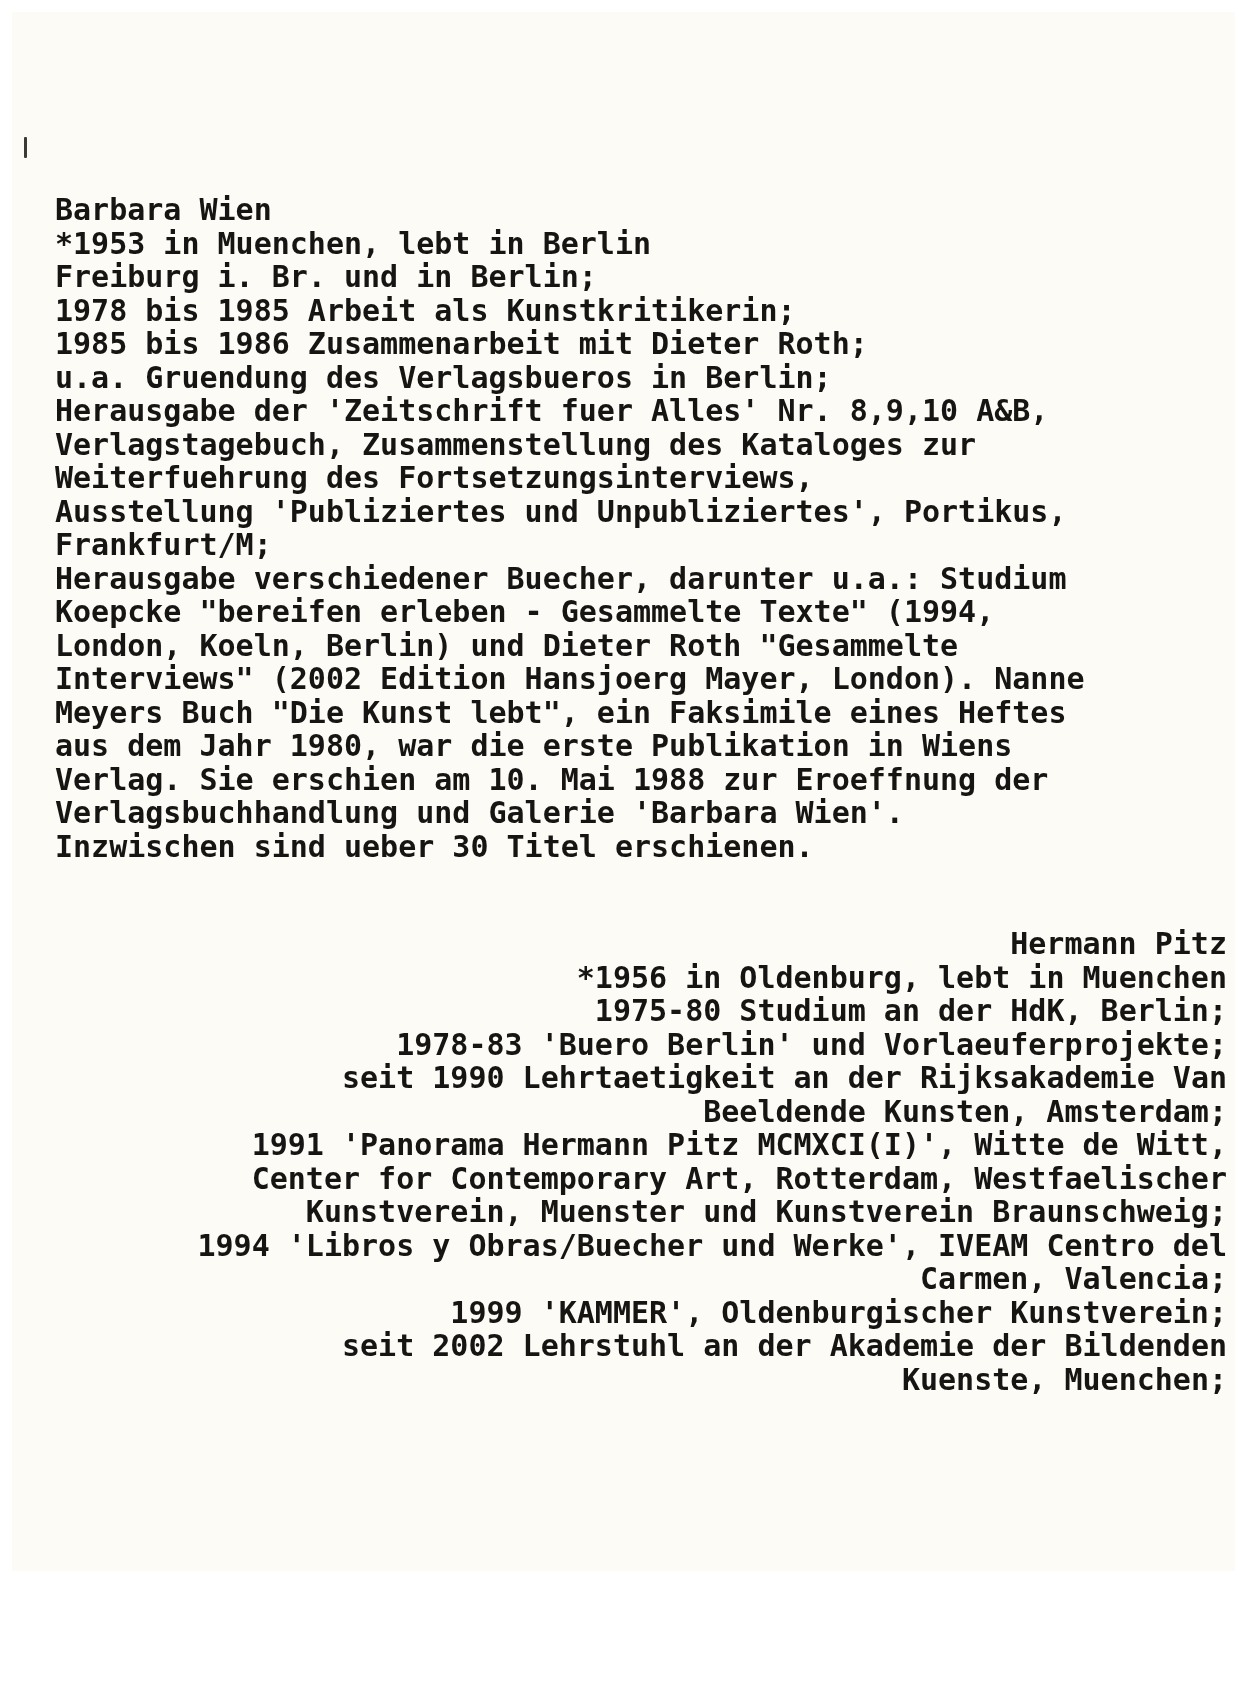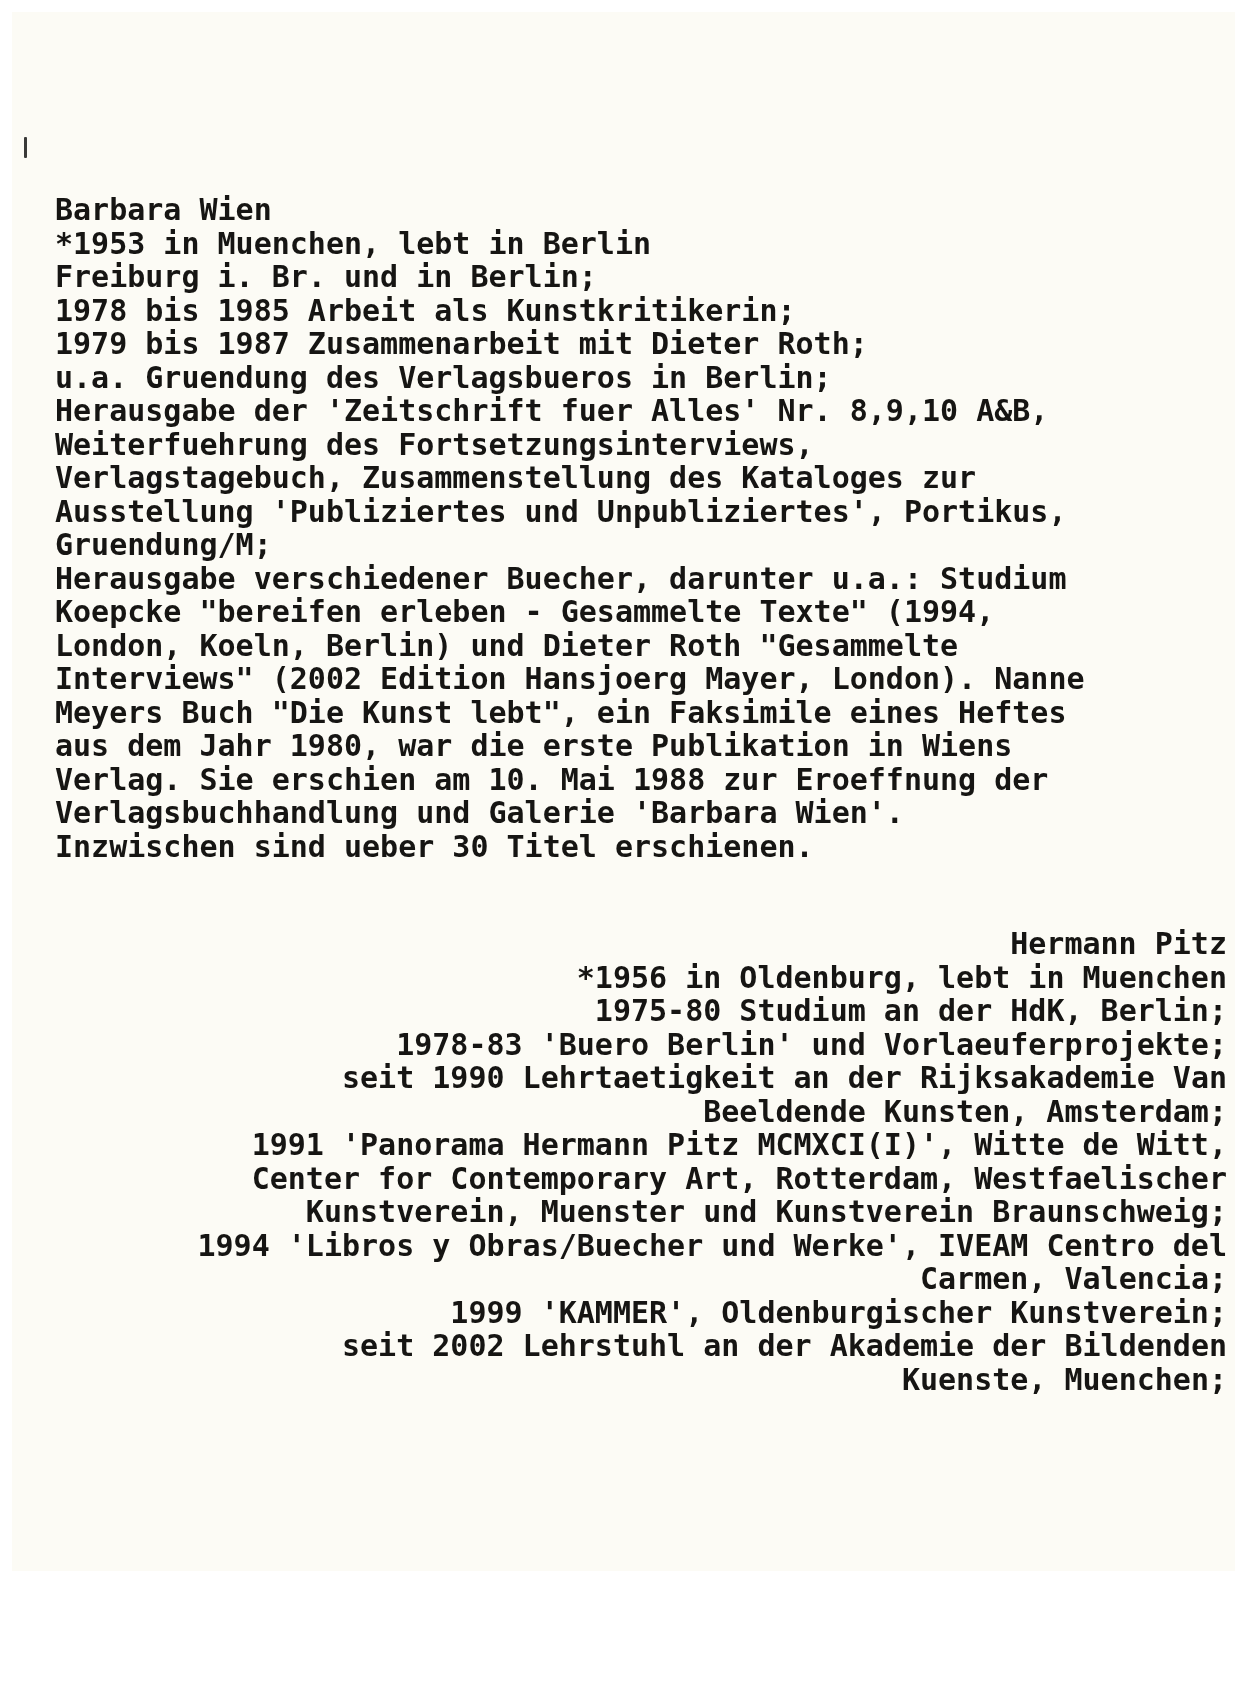--- a/index.html
+++ b/index.html
@@ -59,27 +59,27 @@
 
   <div class="scan-artifact"></div>
 
   <div class="content">
 
     <section class="bio-section">
       <div class="line heading">Barbara Wien</div>
       <div class="line">*1953 in Muenchen, lebt in Berlin</div>
       <div class="line">Freiburg i. Br. und in Berlin;</div>
       <div class="line">1978 bis 1985 Arbeit als Kunstkritikerin;</div>
-      <div class="line">1979 bis 1987 Zusammenarbeit mit Dieter Roth;</div>
+      <div class="line">1985 bis 1986 Zusammenarbeit mit Dieter Roth;</div>
       <div class="line">u.a. Gruendung des Verlagsbueros in Berlin;</div>
       <div class="line">Herausgabe der 'Zeitschrift fuer Alles' Nr. 8,9,10 A&amp;B,</div>
+      <div class="line">Verlagstagebuch, Zusammenstellung des Kataloges zur</div>
       <div class="line">Weiterfuehrung des Fortsetzungsinterviews,</div>
-      <div class="line">Verlagstagebuch, Zusammenstellung des Kataloges zur</div>
       <div class="line">Ausstellung 'Publiziertes und Unpubliziertes', Portikus,</div>
-      <div class="line">Gruendung/M;</div>
+      <div class="line">Frankfurt/M;</div>
       <div class="line">Herausgabe verschiedener Buecher, darunter u.a.: Studium</div>
       <div class="line">Koepcke "bereifen erleben - Gesammelte Texte" (1994,</div>
       <div class="line">London, Koeln, Berlin) und Dieter Roth "Gesammelte</div>
       <div class="line">Interviews" (2002 Edition Hansjoerg Mayer, London). Nanne</div>
       <div class="line">Meyers Buch "Die Kunst lebt", ein Faksimile eines Heftes</div>
       <div class="line">aus dem Jahr 1980, war die erste Publikation in Wiens</div>
       <div class="line">Verlag. Sie erschien am 10. Mai 1988 zur Eroeffnung der</div>
       <div class="line">Verlagsbuchhandlung und Galerie 'Barbara Wien'.</div>
       <div class="line">Inzwischen sind ueber 30 Titel erschienen.</div>
     </section>

